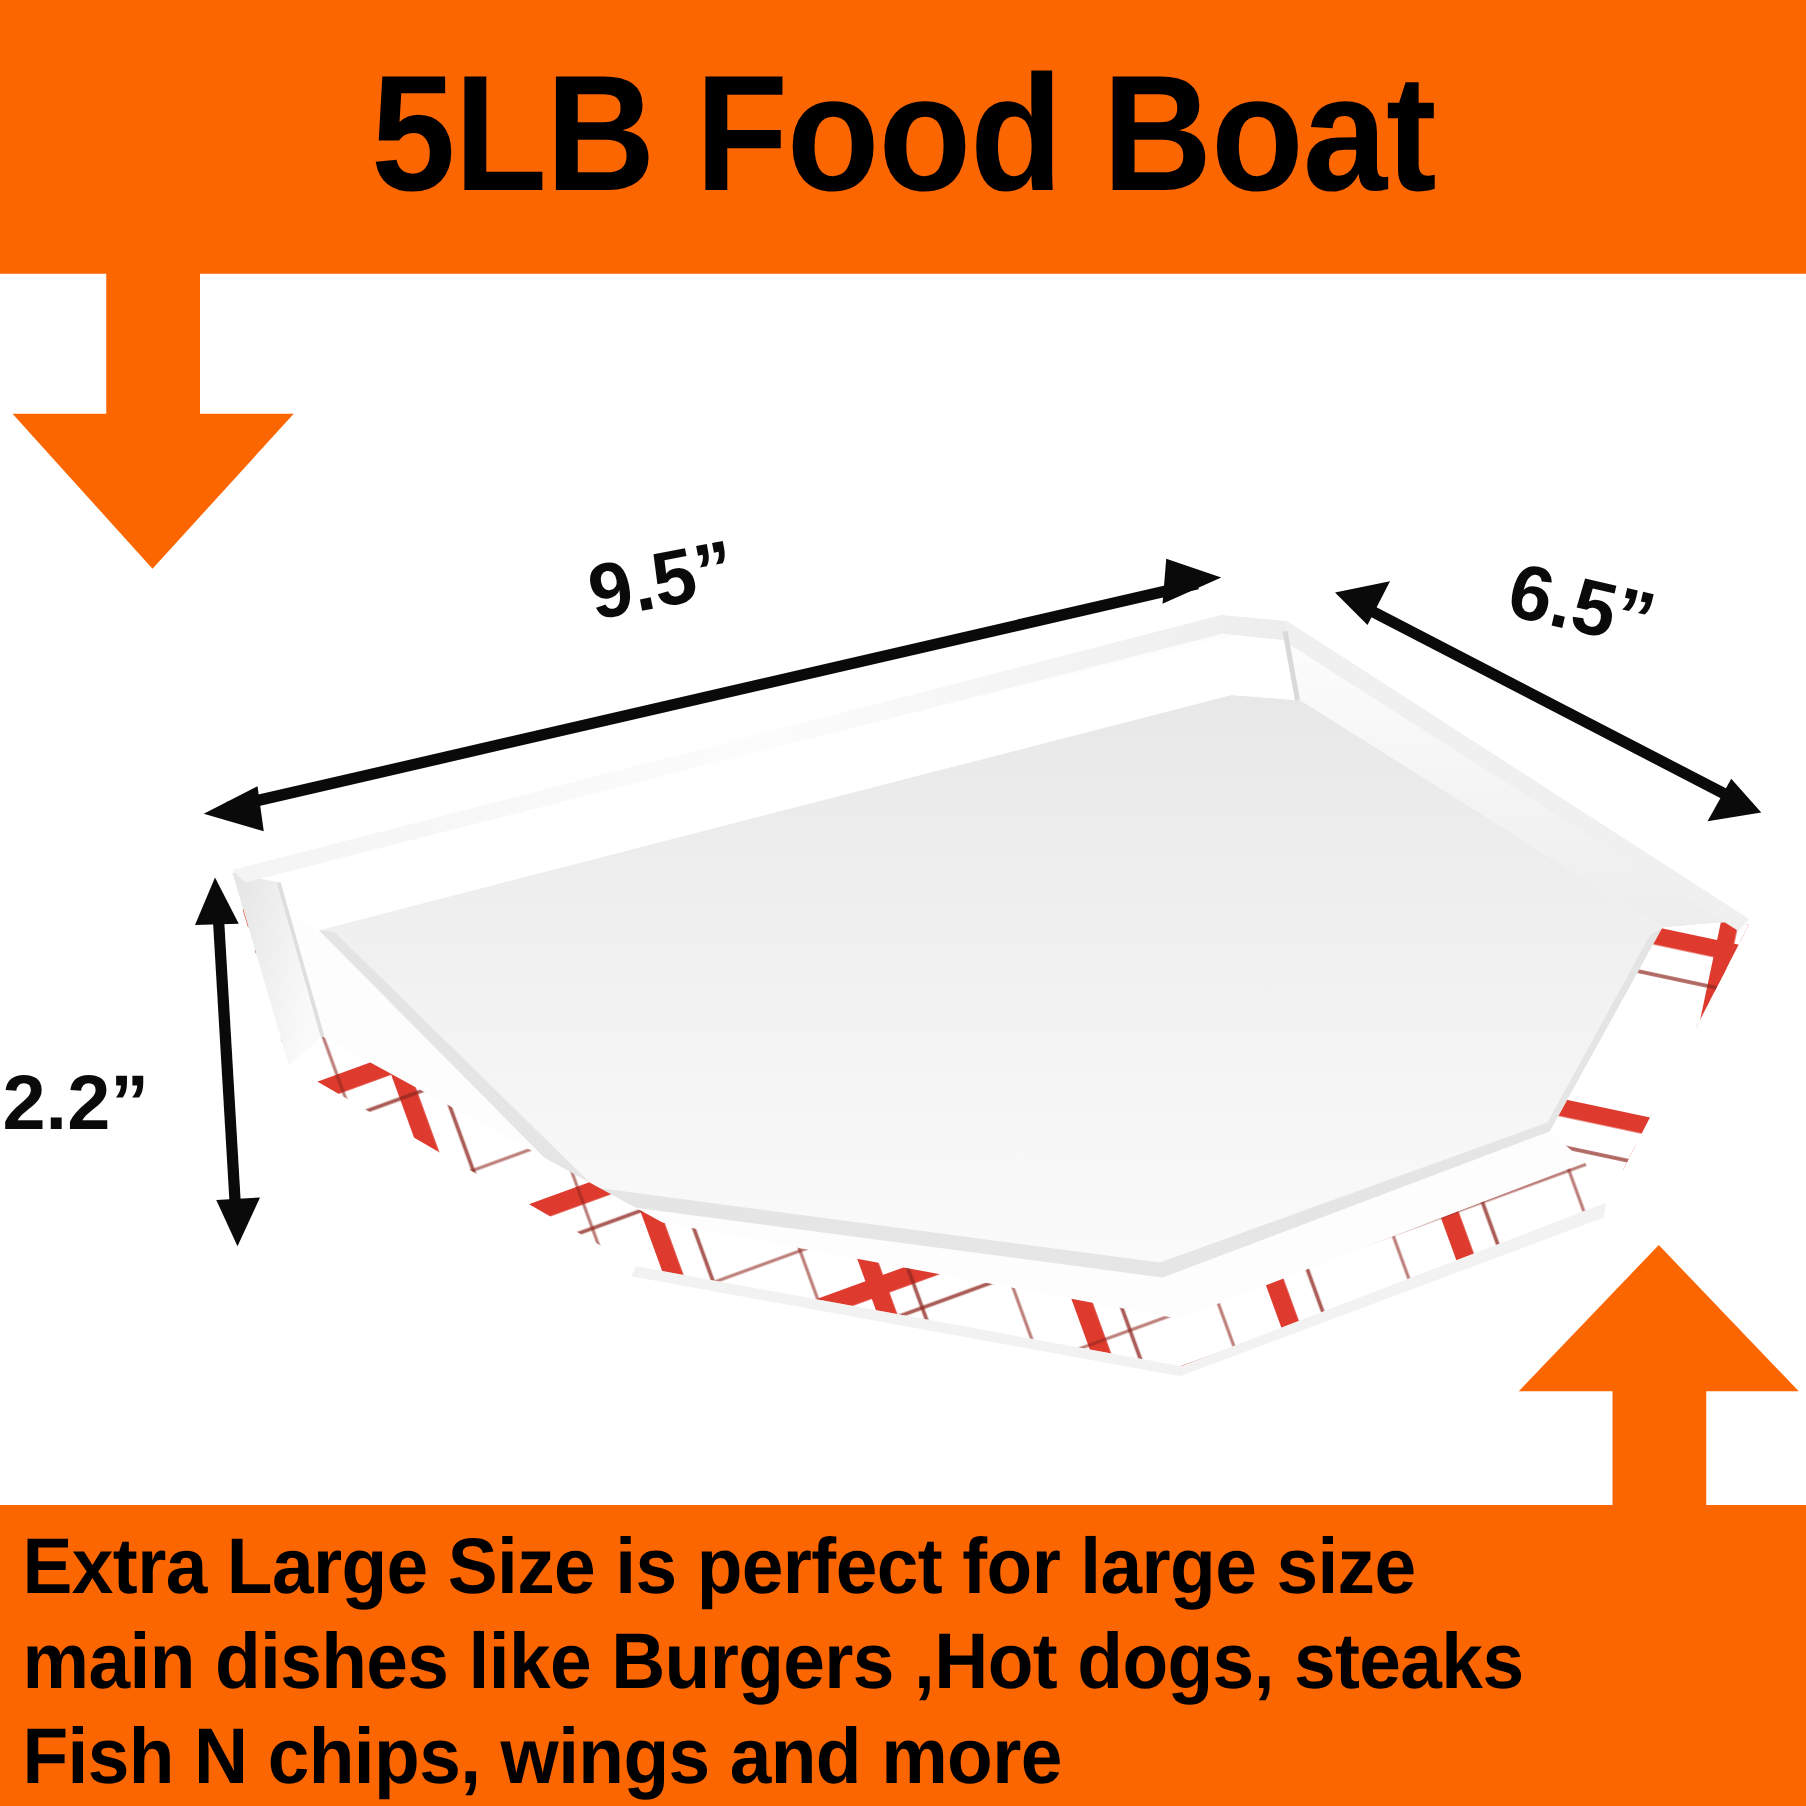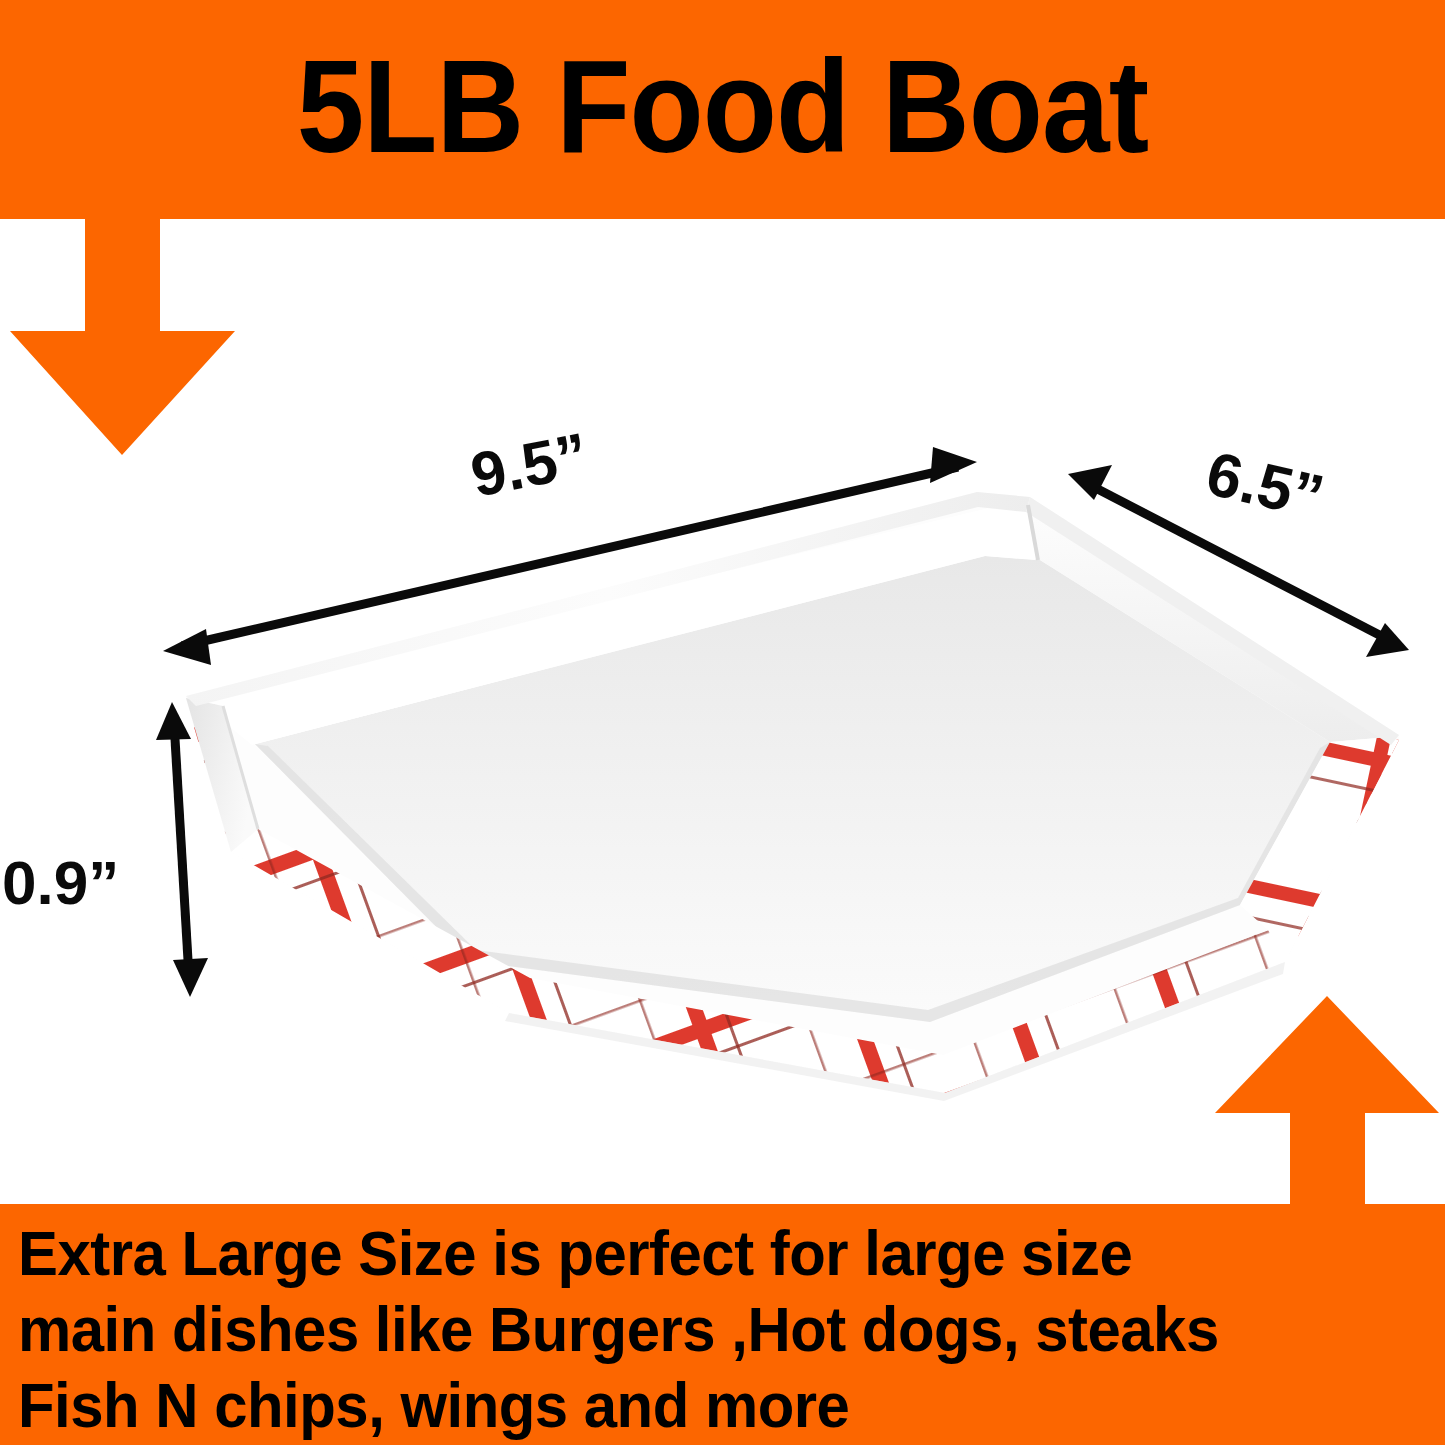--- a/index.html
+++ b/index.html
@@ -257,21 +257,21 @@
       <g>
         <line x1="174" y1="722" x2="189" y2="977"></line>
         <polygon stroke="none" points="172,702 156,740 191,739"></polygon>
         <polygon stroke="none" points="190,997 173,960 208,958"></polygon>
       </g>
     </g>
   </svg>
 
   <div class="dim-label" id="label-length">9.5”</div>
   <div class="dim-label" id="label-width">6.5”</div>
-  <div class="dim-label" id="label-height">0.9”</div>
+  <div class="dim-label" id="label-height">2.2”</div>
 
   <div id="footer-banner"></div>
   <div id="footer-text">
     <span class="line">Extra Large Size is perfect for large size</span>
     <span class="line">main dishes like Burgers ,Hot dogs, steaks</span>
     <span class="line">Fish N chips, wings and more</span>
   </div>
 
 </div>
 

